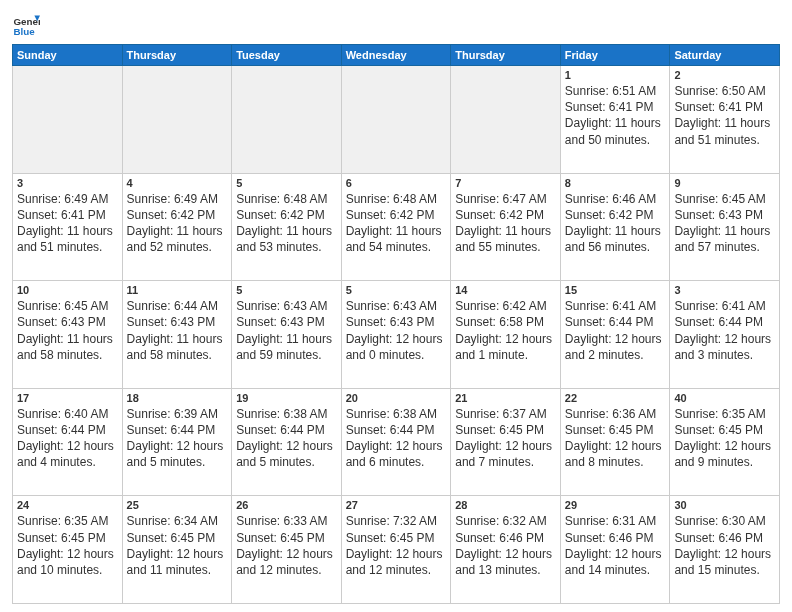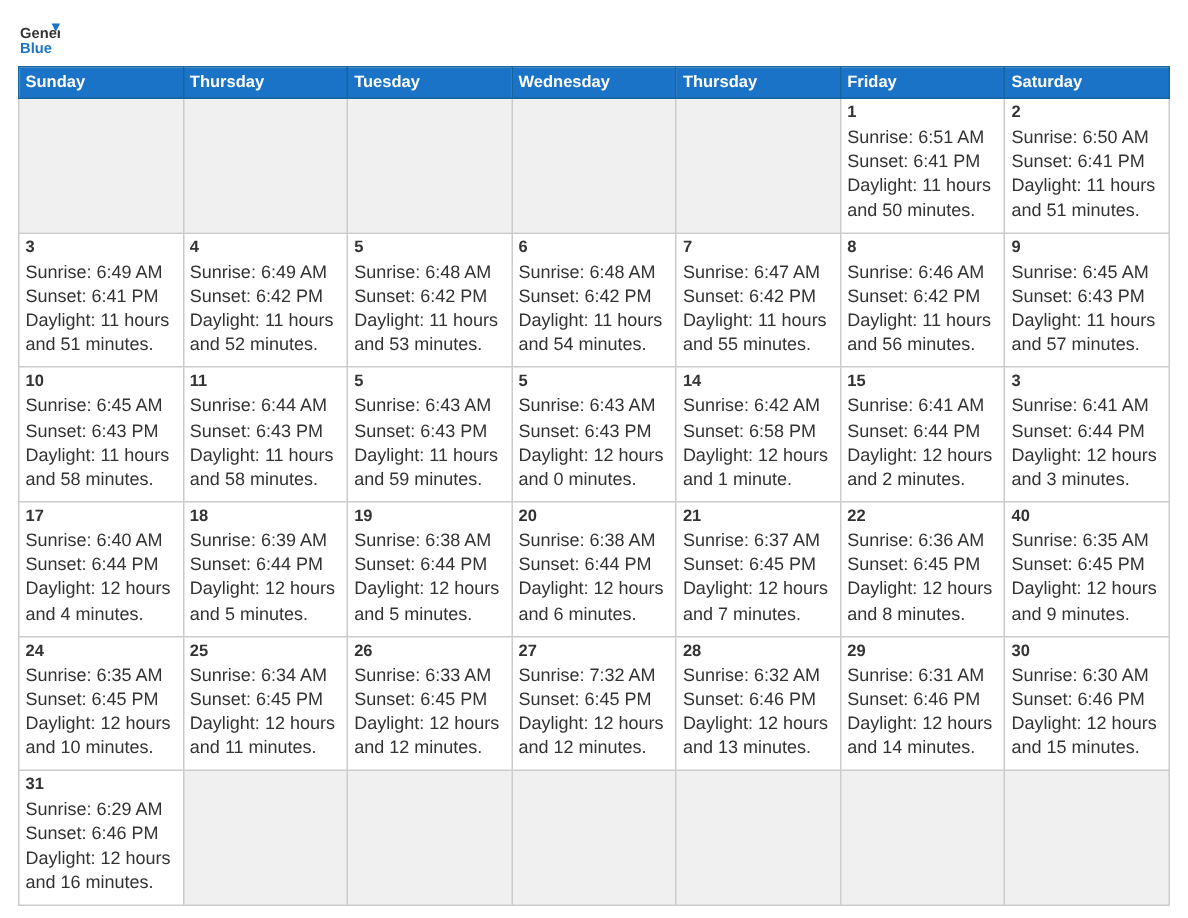--- a/index.html
+++ b/index.html
@@ -342,30 +342,15 @@
 and 14 minutes.</div>
           </td>
           <td>
             <span class="day-num">30</span>
             <div class="day-info">Sunrise: 6:30 AM
 Sunset: 6:46 PM
 Daylight: 12 hours
 and 15 minutes.</div>
           </td>
         </tr>
-        <tr class="last-row">
-          <td>
-            <span class="day-num">31</span>
-            <div class="day-info">Sunrise: 6:29 AM
-Sunset: 6:46 PM
-Daylight: 12 hours
-and 16 minutes.</div>
-          </td>
-          <td class="empty"></td>
-          <td class="empty"></td>
-          <td class="empty"></td>
-          <td class="empty"></td>
-          <td class="empty"></td>
-          <td class="empty"></td>
-        </tr>
       </tbody>
   </table>
 </div>
 
 </body></html>

